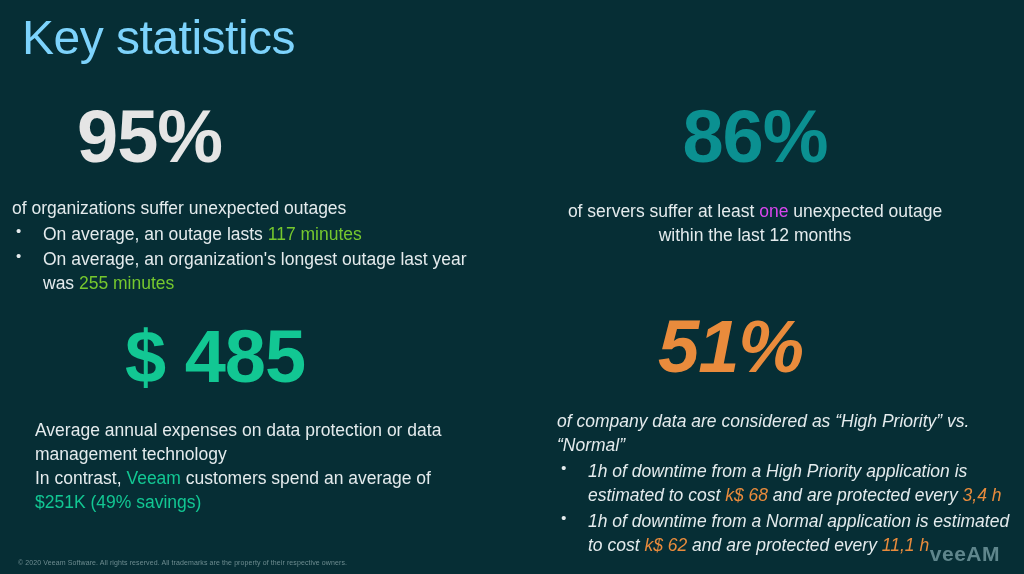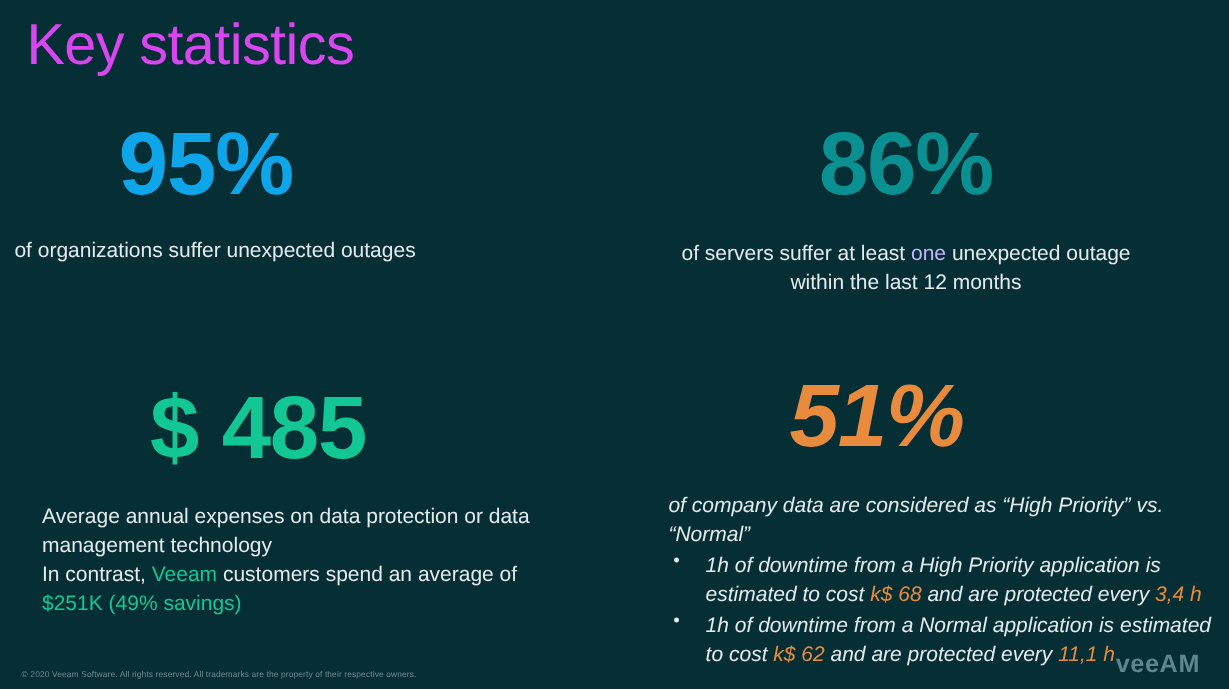--- a/index.html
+++ b/index.html
@@ -22,21 +22,21 @@
   }
 
   
   .page-title {
     position: absolute;
     left: 22px;
     top: 8px;
     font-size: 48px;
     font-weight: 400;
     letter-spacing: -0.5px;
-    color: #d946ef;
+    color: #7dd3fc;
     line-height: 1.25;
     white-space: nowrap;
   }
 
   
   .stat {
     position: absolute;
   }
   .stat-number {
     font-size: 74px;
@@ -50,21 +50,21 @@
     line-height: 1.38;
     color: #e4ebed;
   }
 
   
   #stat-outages      { left: 0px;   top: 100px; width: 470px; }
   #stat-servers      { left: 545px; top: 100px; width: 420px; text-align: center; }
   #stat-expenses     { left: 0px;   top: 320px; width: 480px; }
   #stat-priority     { left: 540px; top: 310px; width: 480px; font-style: italic; }
 
-  #stat-outages  .stat-number { color: #0ea5e9; padding-left: 99px; }
+  #stat-outages  .stat-number { color: #e5e5e5; padding-left: 77px; }
   #stat-servers  .stat-number { color: #0b9091; }
   #stat-expenses .stat-number { color: #12c793; padding-left: 125px; }
   #stat-priority .stat-number { color: #e98b3c; padding-left: 118px; }
 
   #stat-outages  .stat-body { padding-left: 12px; margin-top: 22px; }
   #stat-servers  .stat-body { margin-top: 25px; }
   #stat-expenses .stat-body { padding-left: 35px; margin-top: 24px; }
   #stat-priority .stat-body { padding-left: 17px; margin-top: 25px; }
 
   .lead { margin: 0; }
@@ -83,21 +83,21 @@
     content: "\2022";
     position: absolute;
     left: 4px;
     top: -1px;
     font-size: 15px;
     color: #e4ebed;
   }
 
   
   .hl-green  { color: #76c82e; }
-  .hl-teal   { color: #c4b5fd; margin-top: 33px; }
+  .hl-teal   { color: #d946ef; margin-top: 33px; }
   .hl-mint   { color: #12c793; }
   .hl-orange { color: #e98b3c; }
 
   
   .copyright {
     position: absolute;
     left: 18px;
     bottom: 8px;
     font-size: 7px;
     color: #6d8c90;
@@ -120,20 +120,24 @@
 <body>
 
 <div class="slide">
 
   <div class="page-title">Key statistics</div>
 
   <div class="stat" id="stat-outages">
     <div class="stat-number">95%</div>
     <div class="stat-body">
       <p class="lead">of organizations suffer unexpected outages</p>
+      <ul class="bullets">
+        <li><span>On average, an outage lasts </span><span class="hl-green">117 minutes</span></li>
+        <li><span>On average, an organization's longest outage last year was </span><span class="hl-green">255 minutes</span></li>
+      </ul>
     </div>
   </div>
 
   <div class="stat" id="stat-servers">
     <div class="stat-number">86%</div>
     <div class="stat-body">
       <p class="lead"><span>of servers suffer at least </span><span class="hl-teal">one</span><span> unexpected outage within the last 12 months</span></p>
     </div>
   </div>
 

